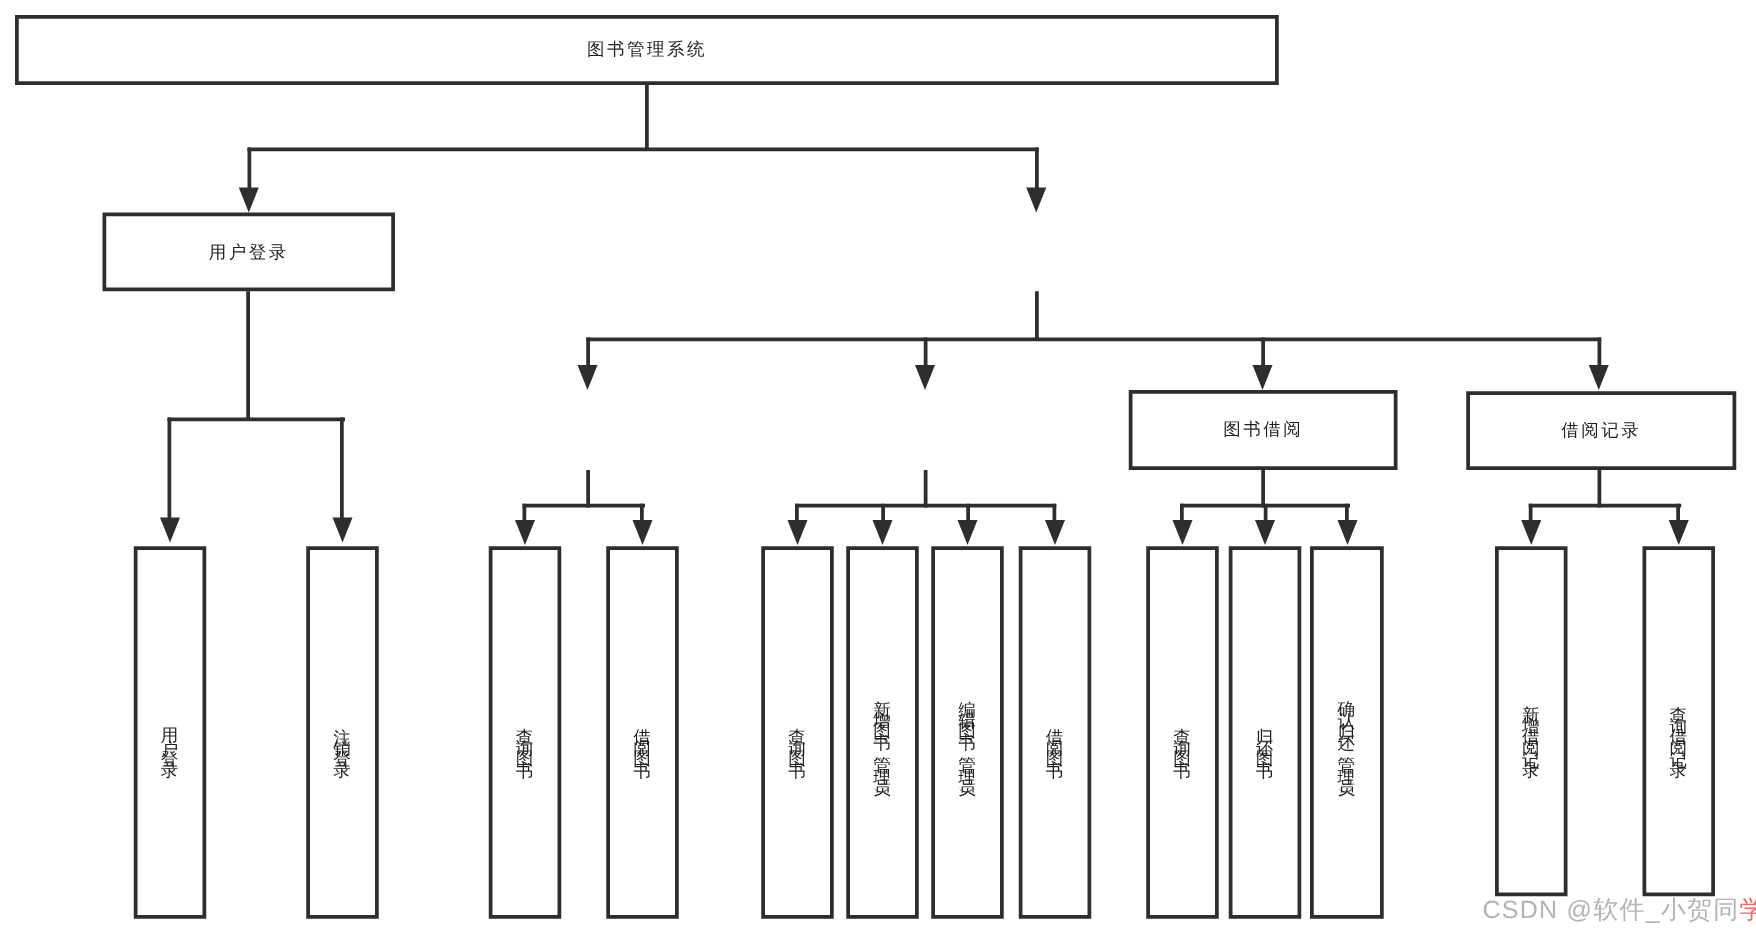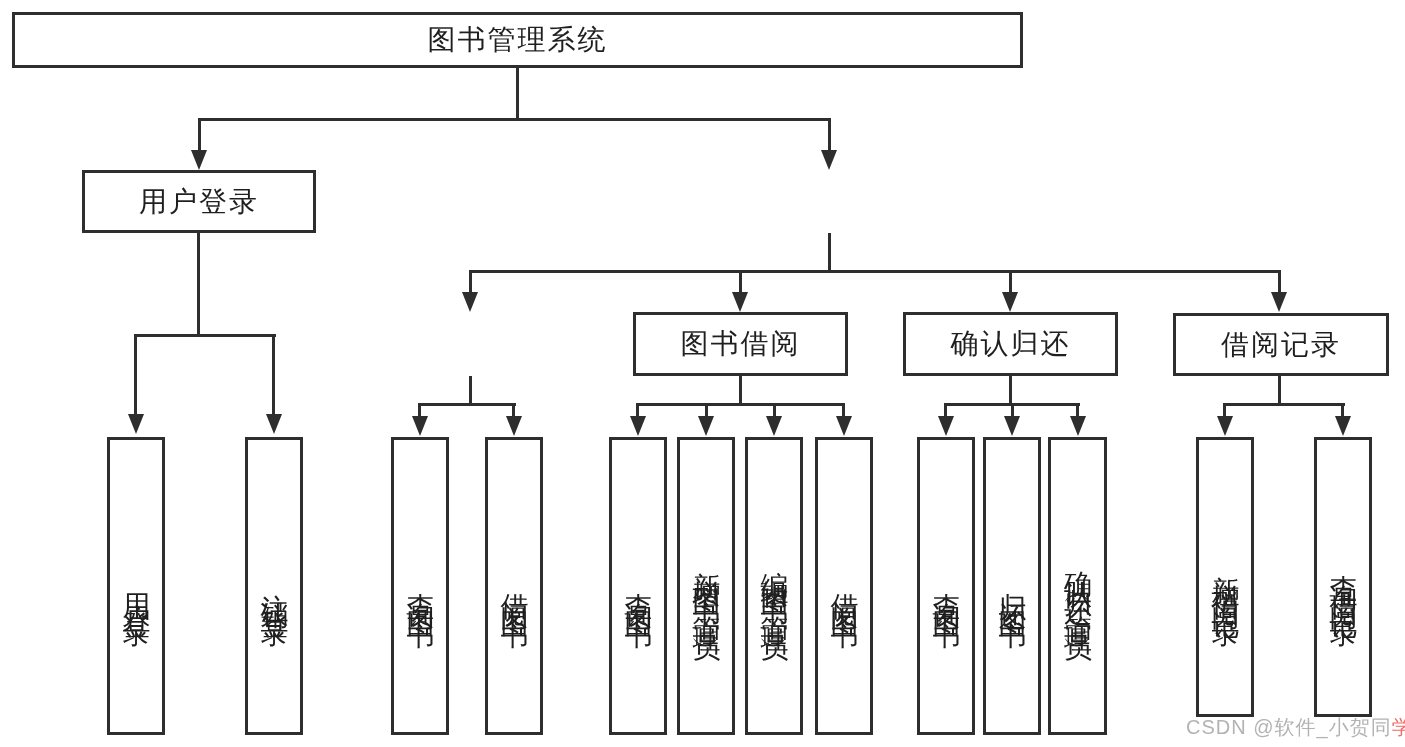--- a/index.html
+++ b/index.html
@@ -13,21 +13,21 @@
   }
   .box {
     position: absolute;
     box-sizing: border-box;
     border: 3px solid #2e2e2e;
     background: #ffffff;
     color: #1f1f1f;
     display: flex;
     align-items: center;
     justify-content: center;
-    font-size: 28px;
+    font-size: 14px;
     letter-spacing: 2px;
     text-align: center;
   }
   .box.vtext {
     writing-mode: vertical-rl;
     letter-spacing: 9px;
     line-height: 1;
     padding-top: 6px;
   }
   .vline { position: absolute; width: 3px; background: #2e2e2e; }
@@ -84,22 +84,21 @@
     <div class="vline" style="left:469px; top:270px; height:24px;"></div>
     <div class="arrowhead" style="left:462px; top:292px;"></div>
     <div class="vline" style="left:739px; top:270px; height:24px;"></div>
     <div class="arrowhead" style="left:732px; top:292px;"></div>
     <div class="vline" style="left:1009px; top:270px; height:24px;"></div>
     <div class="arrowhead" style="left:1002px; top:292px;"></div>
     <div class="vline" style="left:1278px; top:270px; height:24px;"></div>
     <div class="arrowhead" style="left:1271px; top:292px;"></div>
   </div>
 
-  <div class="box" style="left:633px; top:312px; width:215px; height:64px;">图书借阅</div>
-  <div class="box" style="left:903px; top:312px; width:215px; height:64px;">确认归还</div>
+  <div class="box" style="left:903px; top:312px; width:215px; height:64px;">图书借阅</div>
   <div class="box" style="left:1173px; top:313px; width:216px; height:63px;">借阅记录</div>
 
   <div>
     <div class="vline" style="left:469px; top:376px; height:30px;"></div>
     <div class="hline" style="left:418px; top:403px; width:98px;"></div>
     <div class="vline" style="left:418px; top:403px; height:15px;"></div>
     <div class="arrowhead" style="left:412px; top:416px;"></div>
     <div class="vline" style="left:512px; top:403px; height:15px;"></div>
     <div class="arrowhead" style="left:506px; top:416px;"></div>
   </div>

